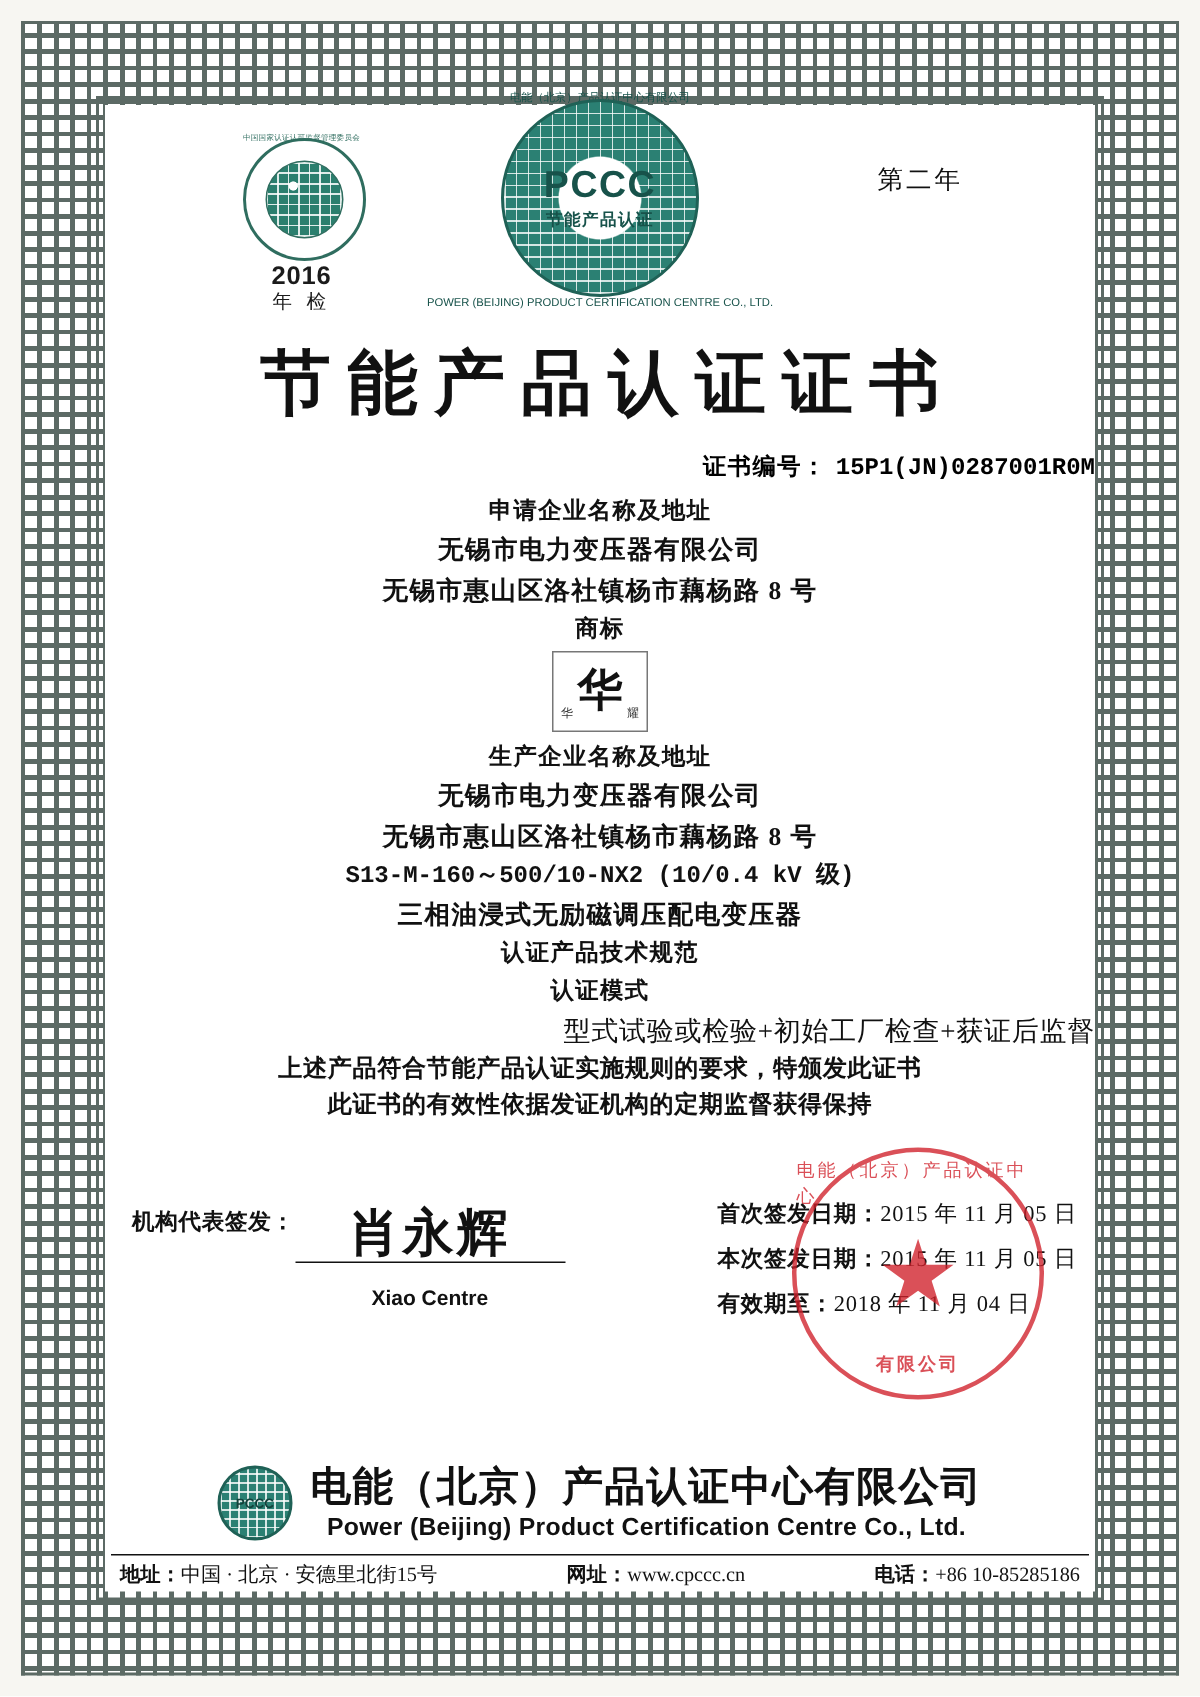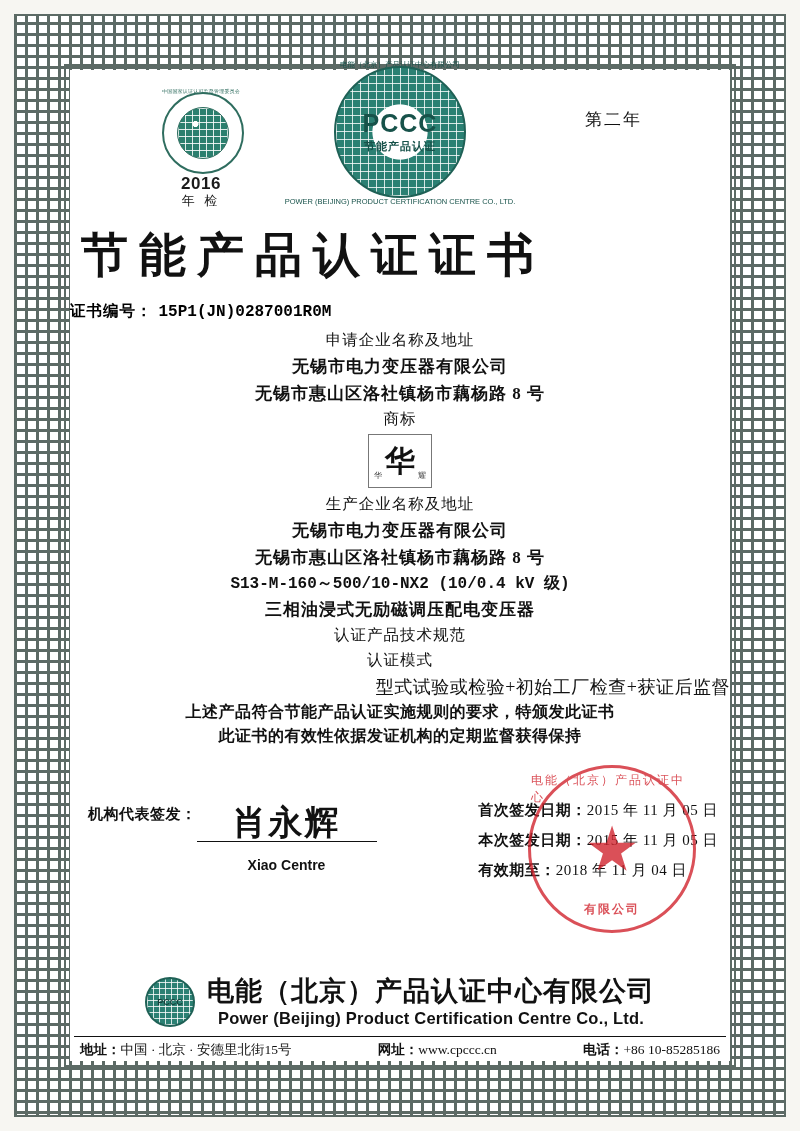--- a/index.html
+++ b/index.html
@@ -112,48 +112,48 @@
   .ring-top{top:2px;left:50%;transform:translateX(-50%);}
   .ring-bottom{bottom:2px;left:50%;transform:translateX(-50%);}
 
   .second-year{
     position:absolute;right:88px;top:38px;
     font-size:17px;color:#111;letter-spacing:2px;
   }
 
   
   .main-title{
-    text-align:left;
+    text-align:center;
     font-size:47px;
     font-weight:700;
     letter-spacing:11px;
     color:#111;
     margin:4px 0 14px 0;
     font-family:"Liberation Serif",serif;
     text-indent:11px;
   }
 
   
   .field{
     text-align:center;
     color:#111;
     margin:4px 0;
   }
   .label{
-    font-size:15.5px;font-weight:400;letter-spacing:1px;
+    font-size:15.5px;font-weight:700;letter-spacing:1px;
   }
   .value-cn{
     font-size:17px;font-weight:700;letter-spacing:1px;
   }
   .value-mono{
     font-family:"Liberation Mono",monospace;
     font-size:16px;letter-spacing:0px;font-weight:700;
   }
   .cert-no{
-    text-align:left;margin:6px 0 8px 0;
+    text-align:right;margin:6px 0 8px 0;
   }
   .cert-no .lbl{font-size:15.5px;font-weight:700;letter-spacing:1px;}
   .cert-no .num{font-family:"Liberation Mono",monospace;font-size:16px;font-weight:700;margin-left:6px;}
 
   .trademark-box{
     margin:2px auto 6px auto;
     width:62px;height:52px;
     border:1px solid #777;
     display:flex;align-items:center;justify-content:center;
     position:relative;

